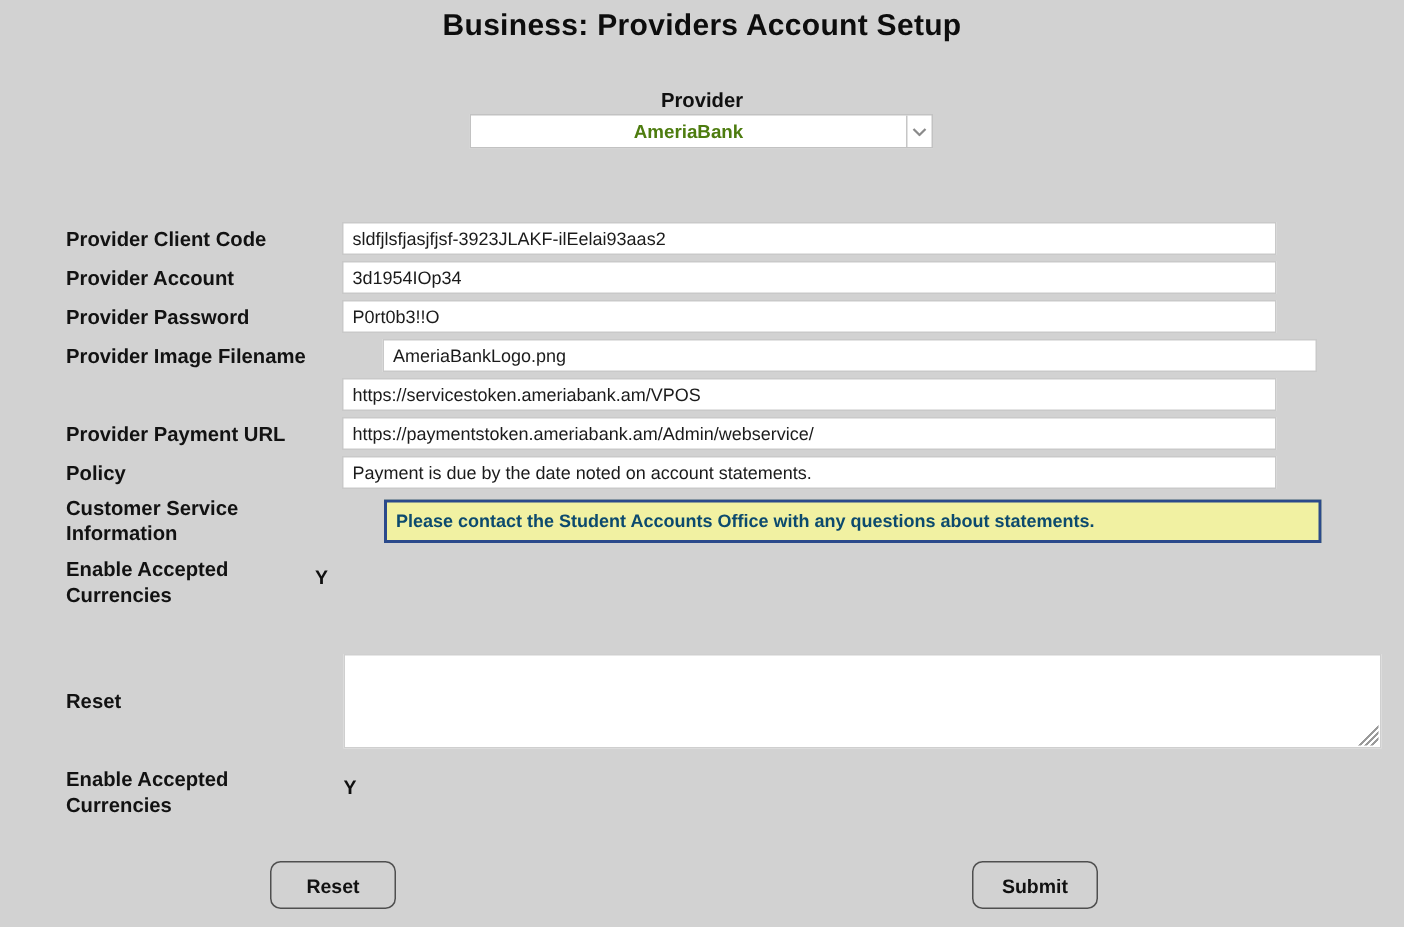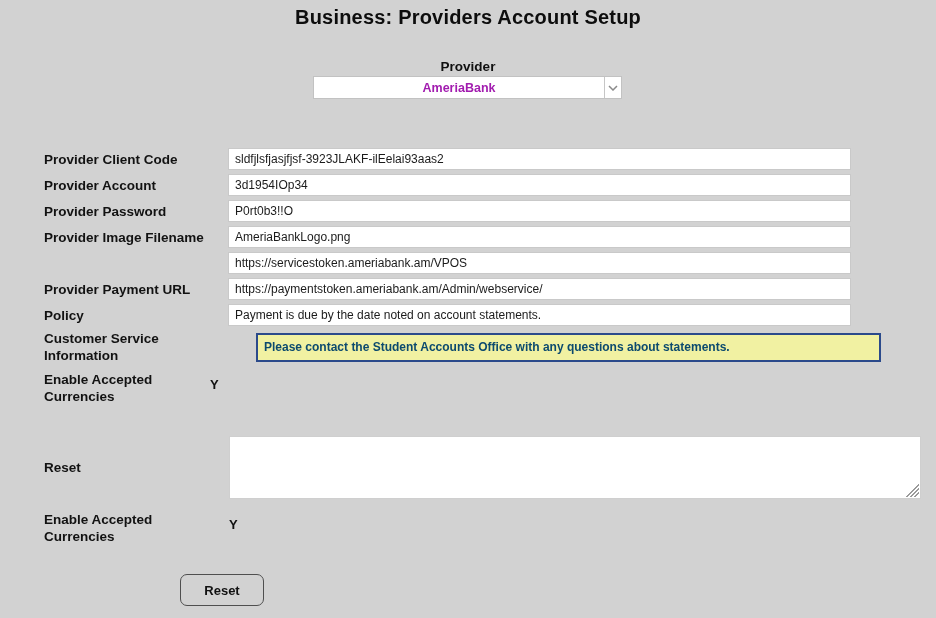--- a/index.html
+++ b/index.html
@@ -19,21 +19,21 @@
     position:absolute;top:59px;left:0;width:936px;
     text-align:center;font-size:13.5px;font-weight:bold;color:#101010;
   }
   .select{
     position:absolute;left:313px;top:76px;width:309px;height:23px;
     background:#ffffff;border:1px solid #c2c2c2;box-sizing:border-box;
     display:flex;align-items:stretch;cursor:default;
   }
   .select .sel-text{
     flex:1;display:flex;align-items:center;justify-content:center;
-    font-size:12.5px;font-weight:bold;color:#a21caf;
+    font-size:12.5px;font-weight:bold;color:#4d7c0f;
   }
   .select .sel-arrow{
     width:16px;border-left:1px solid #c6c6c6;
     display:flex;align-items:center;justify-content:center;
   }
   .label{
     position:absolute;left:44px;width:190px;
     font-size:13.5px;font-weight:bold;color:#121212;line-height:17px;
   }
   .label--narrow{width:132px;}
@@ -101,21 +101,21 @@
   <div class="label" style="top:151px">Provider Client Code</div>
   <input class="tfield" style="top: 148px;" value="sldfjlsfjasjfjsf-3923JLAKF-ilEelai93aas2">
 
   <div class="label" style="top:177px">Provider Account</div>
   <input class="tfield" style="top: 174px;" value="3d1954IOp34">
 
   <div class="label" style="top:203px">Provider Password</div>
   <input class="tfield" style="top: 200px;" value="P0rt0b3!!O">
 
   <div class="label" style="top:229px">Provider Image Filename</div>
-  <input class="tfield" style="top: 226px;" value="AmeriaBankLogo.png">
+  <input class="tfield" style="top: 226px; margin-left: 27px;" value="AmeriaBankLogo.png">
 
   <input class="tfield" style="top: 252px;" value="https://servicestoken.ameriabank.am/VPOS">
 
   <div class="label" style="top:281px">Provider Payment URL</div>
   <input class="tfield" style="top: 278px;" value="https://paymentstoken.ameriabank.am/Admin/webservice/">
 
   <div class="label" style="top:307px">Policy</div>
   <input class="tfield" style="top: 304px;" value="Payment is due by the date noted on account statements.">
 
   <div class="label label--narrow" style="top:330px">Customer Service Information</div>
@@ -125,14 +125,15 @@
   <div class="yval" style="left:210px;top:377px">Y</div>
 
   <div class="label" style="top:459px">Reset</div>
   <textarea class="memo-area" value="" style=""></textarea>
   <div class="resize-handle"></div>
 
   <div class="label label--narrow" style="top:511px">Enable Accepted Currencies</div>
   <div class="yval" style="left:229px;top:517px">Y</div>
 
   <button class="btn btn-reset">Reset</button>
+  <button class="btn btn-submit">Submit</button>
 
 </div>
 
 </body></html>

